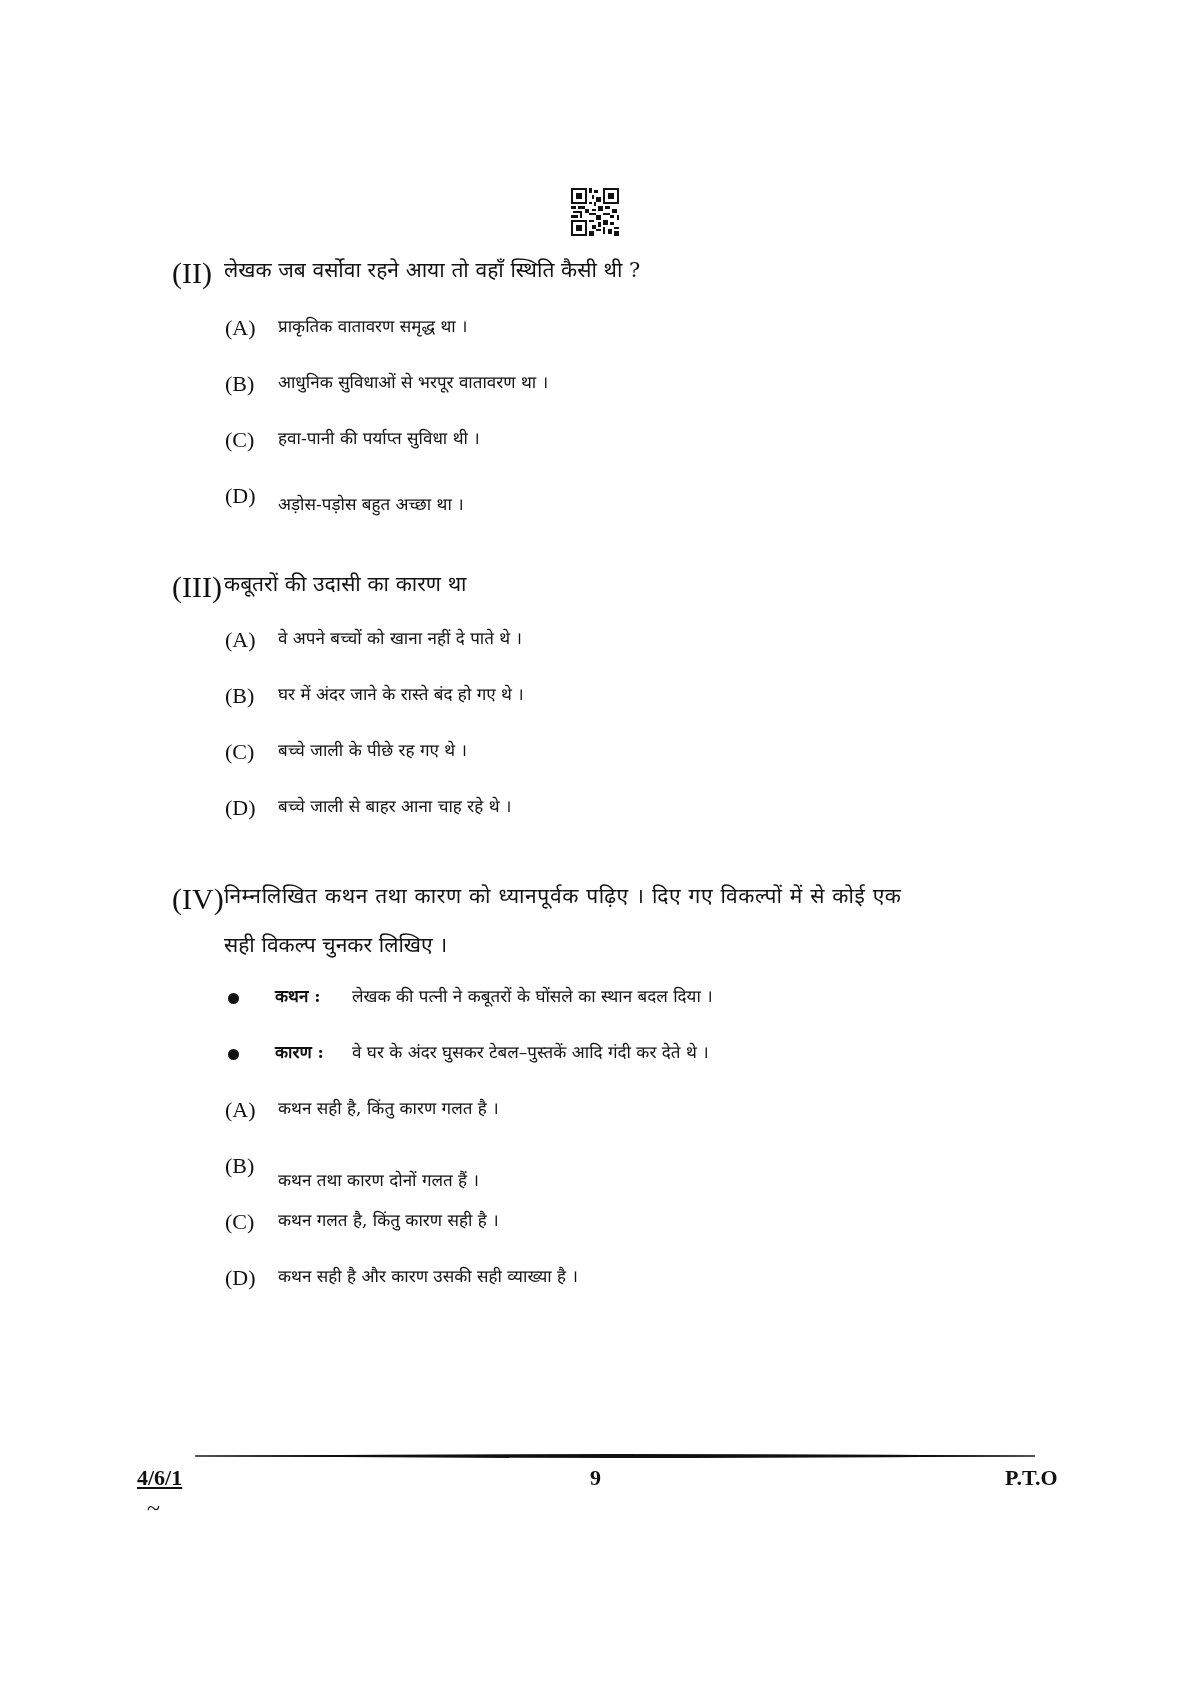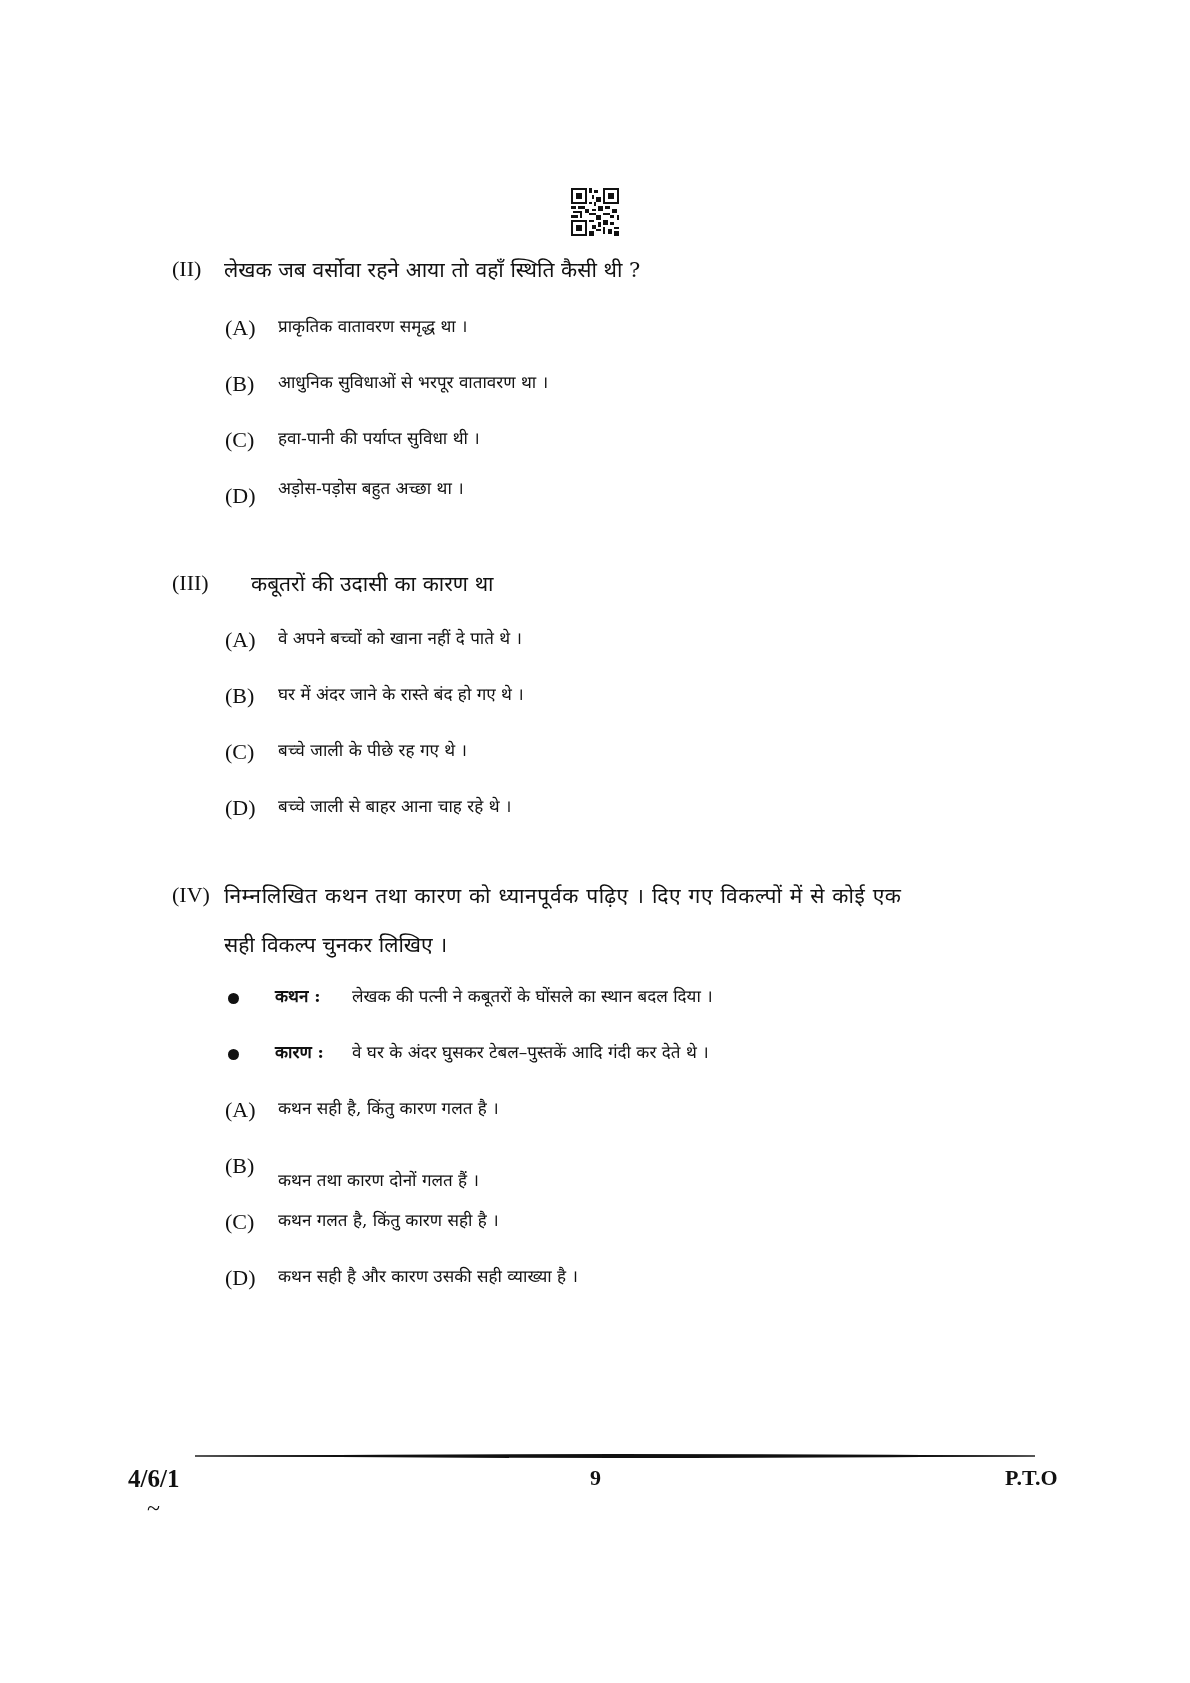--- a/index.html
+++ b/index.html
@@ -7,43 +7,43 @@
       width: 1190px; height: 1683px; position: relative; overflow: hidden;
       font-family: "DejaVu Serif", "Liberation Serif", serif;
       color: #111111;
     }
     .qr {
       position: absolute; left: 571px; top: 188px; width: 48px; height: 48px;
     }
     .qr svg { width: 48px; height: 48px; display: block; }
 
     .q-label {
-      position: absolute; font-family: "Liberation Serif", serif; font-size: 22px;
+      position: absolute; font-family: "Liberation Serif", serif; font-size: 30px;
     }
     .q-text {
       position: absolute; font-size: 21px; white-space: nowrap; text-align: right;
     }
     .opt-letter {
       position: absolute; font-family: "Liberation Serif", serif; font-size: 22px;
     }
     .opt-text {
       position: absolute; font-size: 17px; white-space: nowrap;
     }
     .bullet {
       position: absolute; width: 11px; height: 11px; border-radius: 50%; background: #111;
     }
     .bold { font-weight: bold; }
 
     .footer-rule {
       position: absolute; left: 195px; top: 1451px; width: 840px; height: 10px;
     }
     .footer-rule svg { width: 840px; height: 10px; display: block; }
     .footer-left {
-      position: absolute; left: 128px; top: 1465px; font-family: "Liberation Serif", serif;
-      font-weight: bold; font-size: 25px;
+      position: absolute; left: 137px; top: 1465px; font-family: "Liberation Serif", serif;
+      font-weight: bold; font-size: 22px; text-decoration: underline;
     }
     .footer-center {
       position: absolute; left: 590px; top: 1465px; font-family: "Liberation Serif", serif;
       font-weight: bold; font-size: 22px;
     }
     .footer-right {
       position: absolute; left: 1005px; top: 1465px; font-family: "Liberation Serif", serif;
       font-weight: bold; font-size: 22px; text-align: right;
     }
     .tilde {
@@ -116,26 +116,26 @@
   <span class="opt-letter" style="left:225px; top:315px;">(A)</span>
   <span class="opt-text" style="left:278px; top:314px;">प्राकृतिक वातावरण समृद्ध था ।</span>
 
   <span class="opt-letter" style="left:225px; top:371px;">(B)</span>
   <span class="opt-text" style="left:278px; top:370px;">आधुनिक सुविधाओं से भरपूर वातावरण था ।</span>
 
   <span class="opt-letter" style="left:225px; top:427px;">(C)</span>
   <span class="opt-text" style="left:278px; top:426px;">हवा-पानी की पर्याप्त सुविधा थी ।</span>
 
   <span class="opt-letter" style="left:225px; top:483px;">(D)</span>
-  <span class="opt-text" style="left:278px; top:476px;">अड़ोस-पड़ोस बहुत अच्छा था ।</span>
+  <span class="opt-text" style="left:278px; top:492px;">अड़ोस-पड़ोस बहुत अच्छा था ।</span>
 </div>
 
 <div>
   <span class="q-label" style="left:172px; top:570px;">(III)</span>
-  <span class="q-text" style="left:224px; top:569px;margin-left:27px;">कबूतरों की उदासी का कारण था</span>
+  <span class="q-text" style="left:224px; top:569px;">कबूतरों की उदासी का कारण था</span>
 
   <span class="opt-letter" style="left:225px; top:627px;">(A)</span>
   <span class="opt-text" style="left:278px; top:626px;">वे अपने बच्चों को खाना नहीं दे पाते थे ।</span>
 
   <span class="opt-letter" style="left:225px; top:683px;">(B)</span>
   <span class="opt-text" style="left:278px; top:682px;">घर में अंदर जाने के रास्ते बंद हो गए थे ।</span>
 
   <span class="opt-letter" style="left:225px; top:739px;">(C)</span>
   <span class="opt-text" style="left:278px; top:738px;">बच्चे जाली के पीछे रह गए थे ।</span>
 

